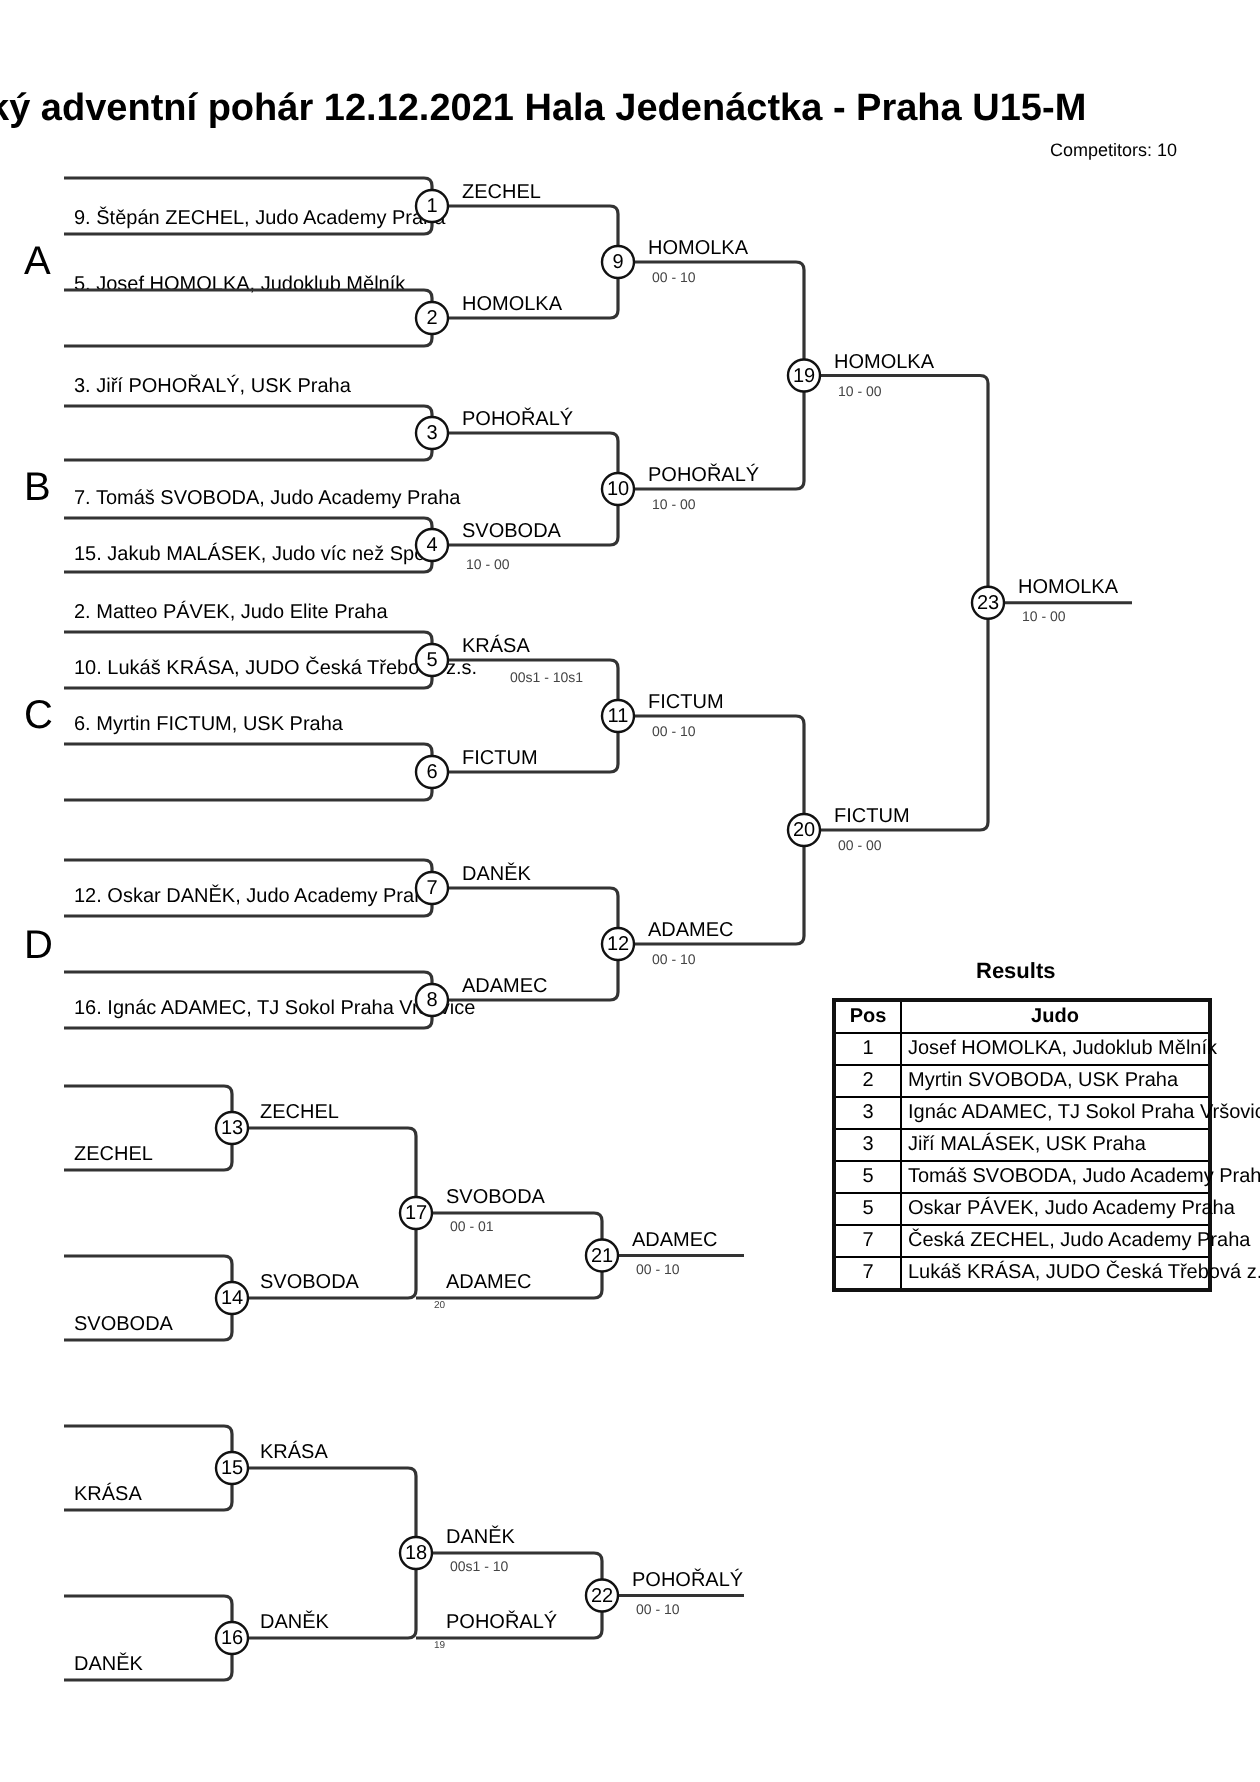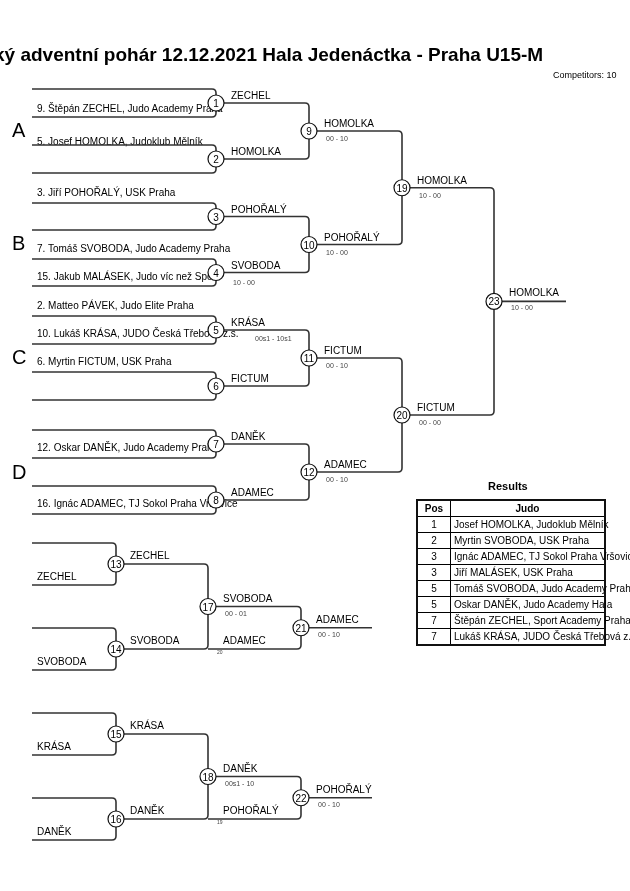--- a/index.html
+++ b/index.html
@@ -1,18 +1,18 @@
 <!DOCTYPE html>
 <html><head>
 <meta charset="utf-8">
 <style>
   html, body { margin:0; padding:0; background:#fff; }
   body { width:630px; height:891px; position:relative; overflow:hidden; font-family:"Liberation Sans", sans-serif; color:#000; }
   #title { position:absolute; top:44px; left:-6px; white-space:nowrap; font-size:19px; font-weight:bold; }
-  #competitors { position:absolute; top:70px; left:553px; font-size:9px; white-space:nowrap; }
+  #competitors { position:absolute; top:70px; left:525px; font-size:9px; white-space:nowrap; }
   svg#bracket { position:absolute; left:0; top:0; }
   .line { stroke:#333; stroke-width:1.6; fill:none; }
   .circ { fill:#fff; stroke:#111; stroke-width:1.2; }
   .num { font-size:10px; text-anchor:middle; dominant-baseline:central; font-family:"Liberation Sans", sans-serif; }
   .name { font-size:10px; font-family:"Liberation Sans", sans-serif; }
   .score { font-size:7px; fill:#444; font-family:"Liberation Sans", sans-serif; }
   .pool { font-size:20px; font-family:"Liberation Sans", sans-serif; }
   #results-title { position:absolute; top:480px; left:488px; font-weight:bold; font-size:11px;text-align:center; }
   #results { position:absolute; top:499px; left:416px; width:190px; border:2px solid #111; border-collapse:collapse; font-size:10px; background:#fff; table-layout:fixed; }
   #results td, #results th { border:1px solid #000000; height:15px; padding:0 3px; white-space:nowrap; overflow:visible; }
@@ -195,27 +195,27 @@
       </tr>
       <tr>
         <td class="pos">5</td>
         <td class="nm">
           <span class="nmwrap">Tomáš SVOBODA, Judo Academy Praha</span>
         </td>
       </tr>
       <tr>
         <td class="pos">5</td>
         <td class="nm">
-          <span class="nmwrap">Oskar DANĚK, Judo Academy Hala</span>
+          <span class="nmwrap">Oskar PÁVEK, Judo Academy Praha</span>
         </td>
       </tr>
       <tr>
         <td class="pos">7</td>
         <td class="nm">
-          <span class="nmwrap">Štěpán ZECHEL, Sport Academy Praha</span>
+          <span class="nmwrap">Česká ZECHEL, Judo Academy Praha</span>
         </td>
       </tr>
       <tr>
         <td class="pos">7</td>
         <td class="nm">
           <span class="nmwrap">Lukáš KRÁSA, JUDO Česká Třebová z.s.</span>
         </td>
       </tr>
     </tbody>
 </table>

